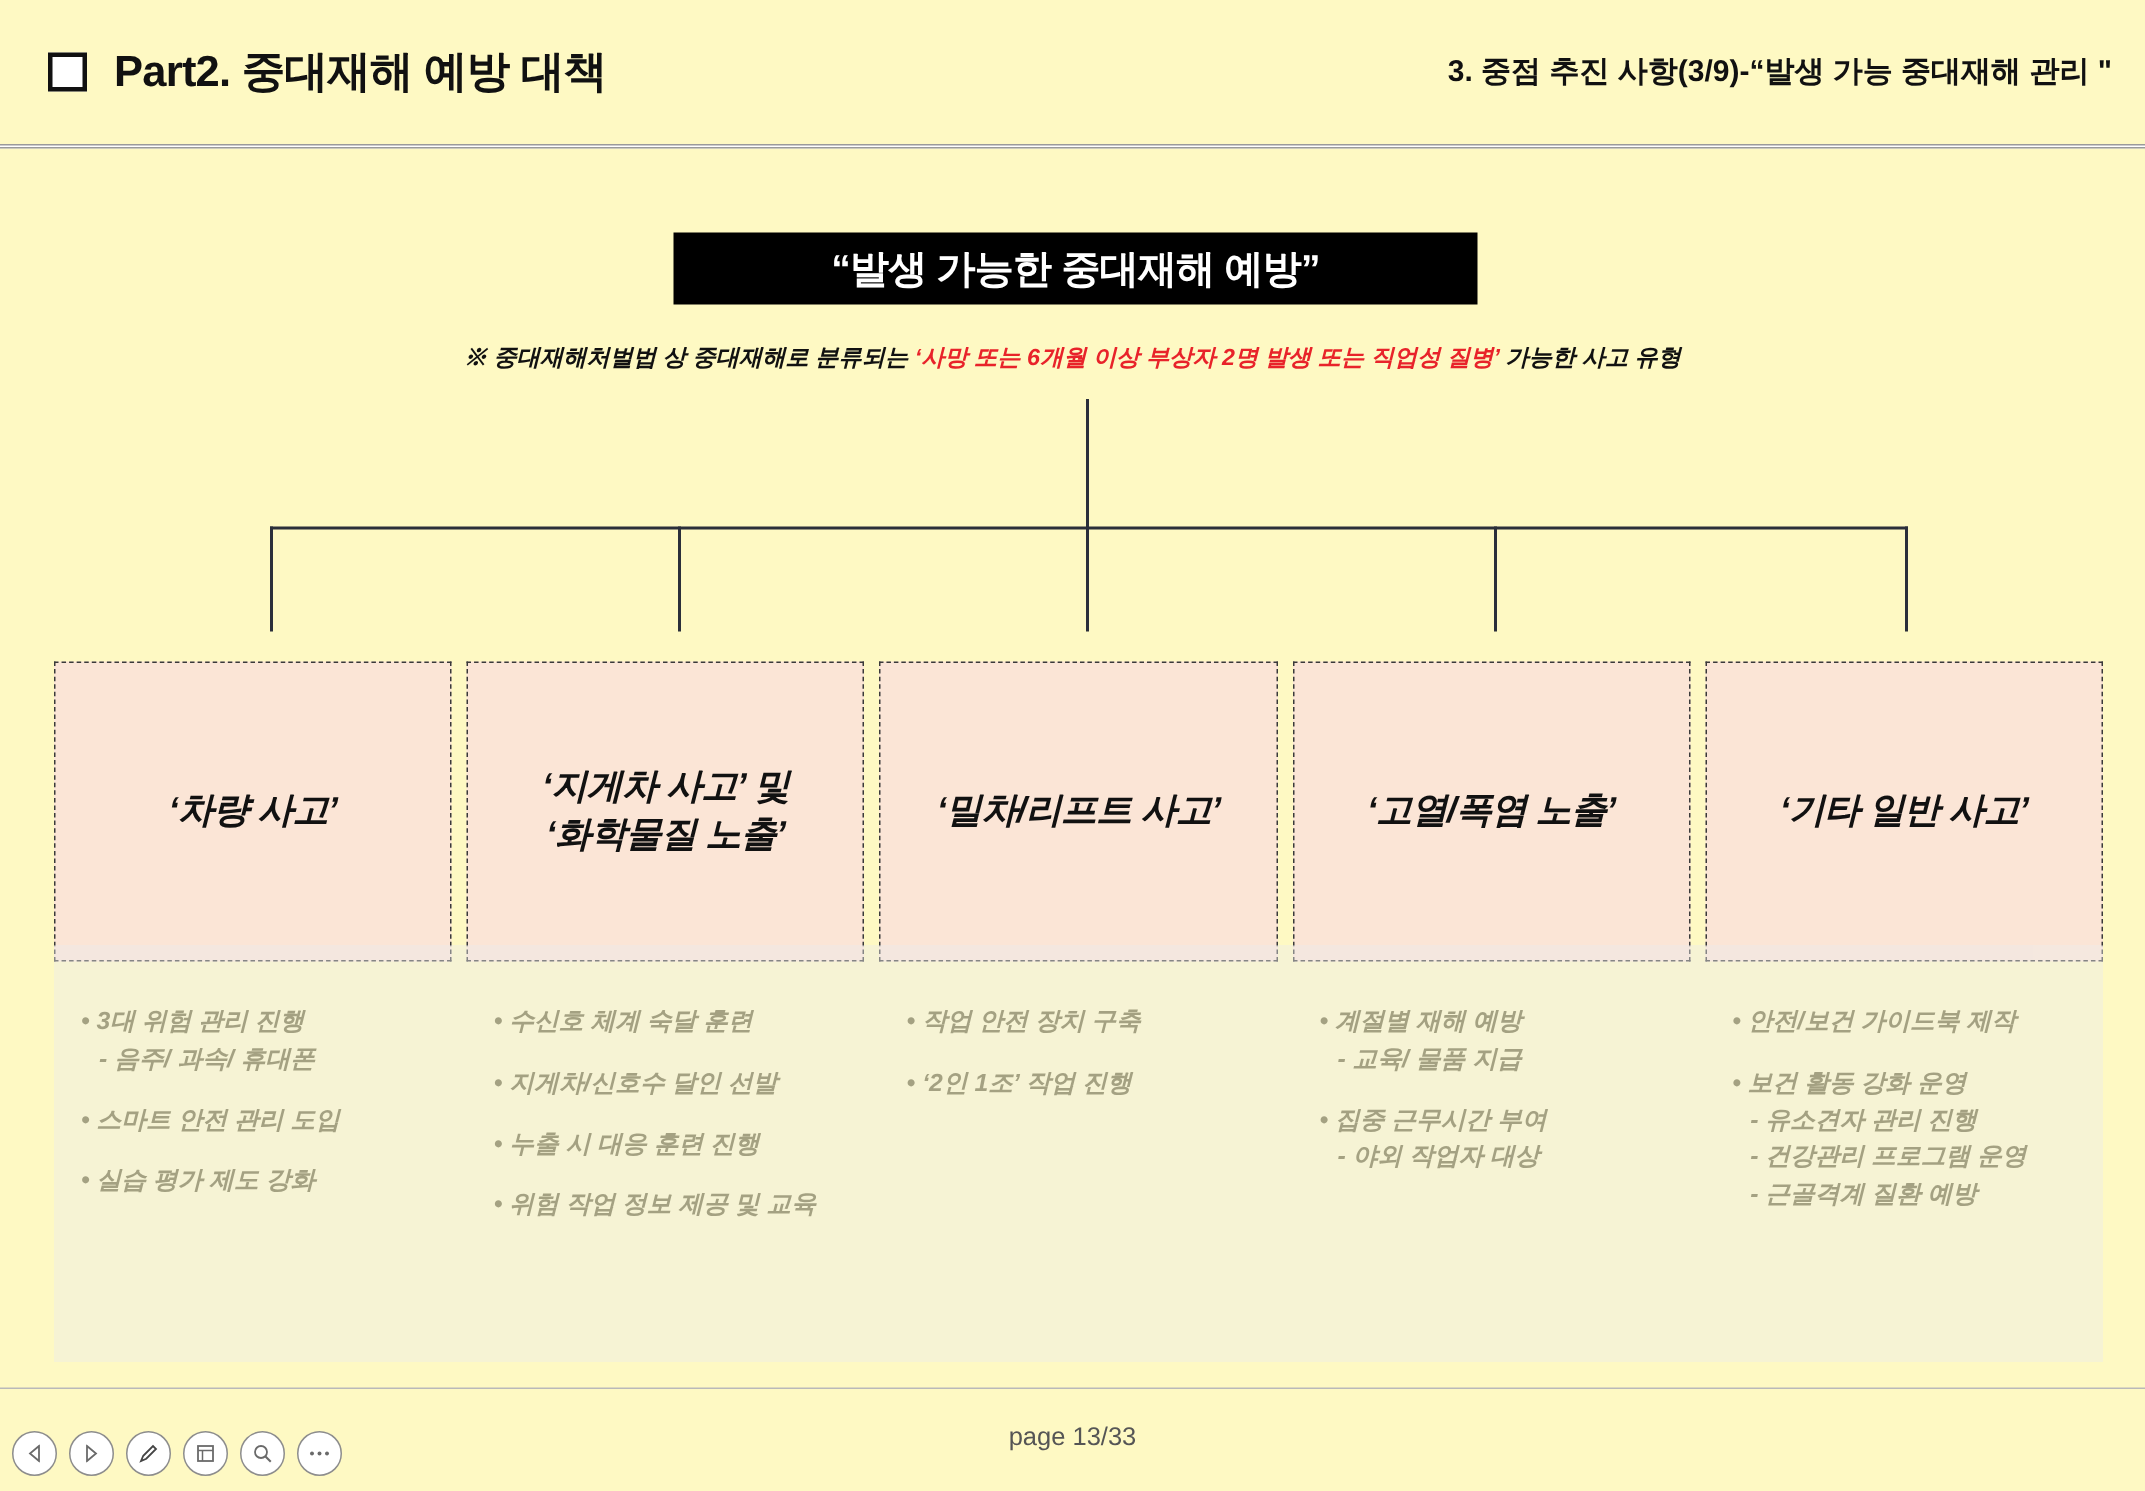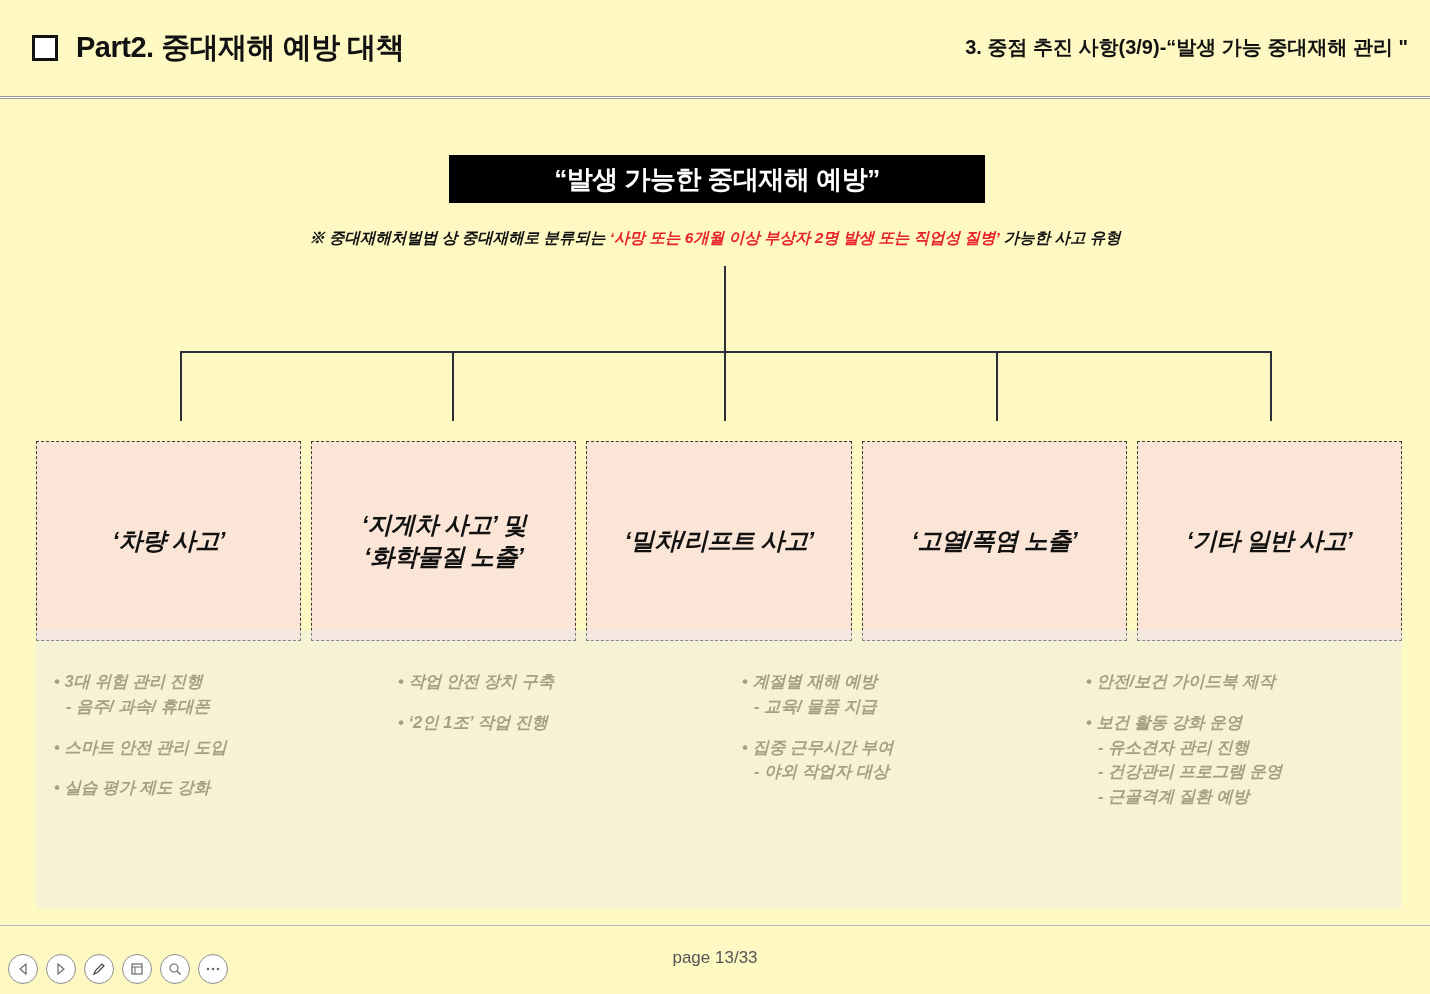--- a/index.html
+++ b/index.html
@@ -218,20 +218,26 @@
       </div>
   </div>
 
   <div class="details">
     <div class="dcol">
         <div class="ditem"><span class="bul">3대 위험 관리 진행</span><span class="sub">음주/ 과속/ 휴대폰</span></div>
         <div class="ditem"><span class="bul">스마트 안전 관리 도입</span></div>
         <div class="ditem"><span class="bul">실습 평가 제도 강화</span></div>
       </div>
     <div class="dcol">
+        <div class="ditem"><span class="bul">수신호 체계 숙달 훈련</span></div>
+        <div class="ditem"><span class="bul">지게차/신호수 달인 선발</span></div>
+        <div class="ditem"><span class="bul">누출 시 대응 훈련 진행</span></div>
+        <div class="ditem"><span class="bul">위험 작업 정보 제공 및 교육</span></div>
+      </div>
+    <div class="dcol">
         <div class="ditem"><span class="bul">작업 안전 장치 구축</span></div>
         <div class="ditem"><span class="bul">‘2인 1조’ 작업 진행</span></div>
       </div>
     <div class="dcol">
         <div class="ditem"><span class="bul">계절별 재해 예방</span><span class="sub">교육/ 물품 지급</span></div>
         <div class="ditem"><span class="bul">집중 근무시간 부여</span><span class="sub">야외 작업자 대상</span></div>
       </div>
     <div class="dcol">
         <div class="ditem"><span class="bul">안전/보건 가이드북 제작</span></div>
         <div class="ditem"><span class="bul">보건 활동 강화 운영</span><span class="sub">유소견자 관리 진행</span><span class="sub">건강관리 프로그램 운영</span><span class="sub">근골격계 질환 예방</span></div>

